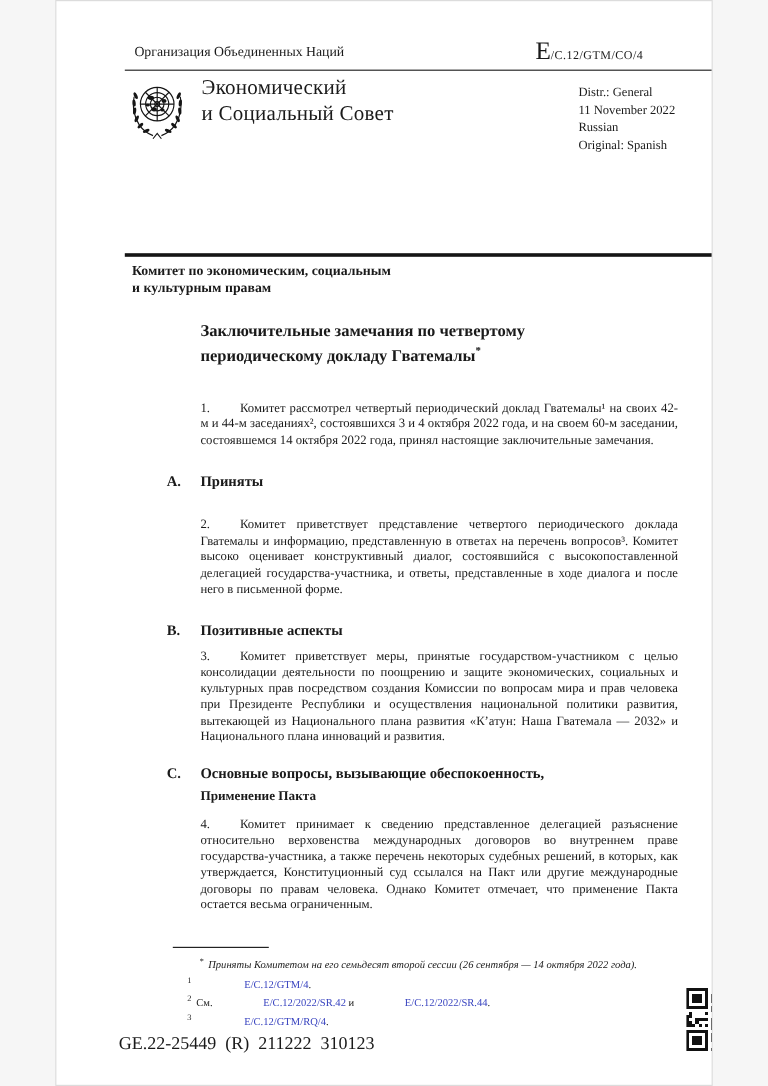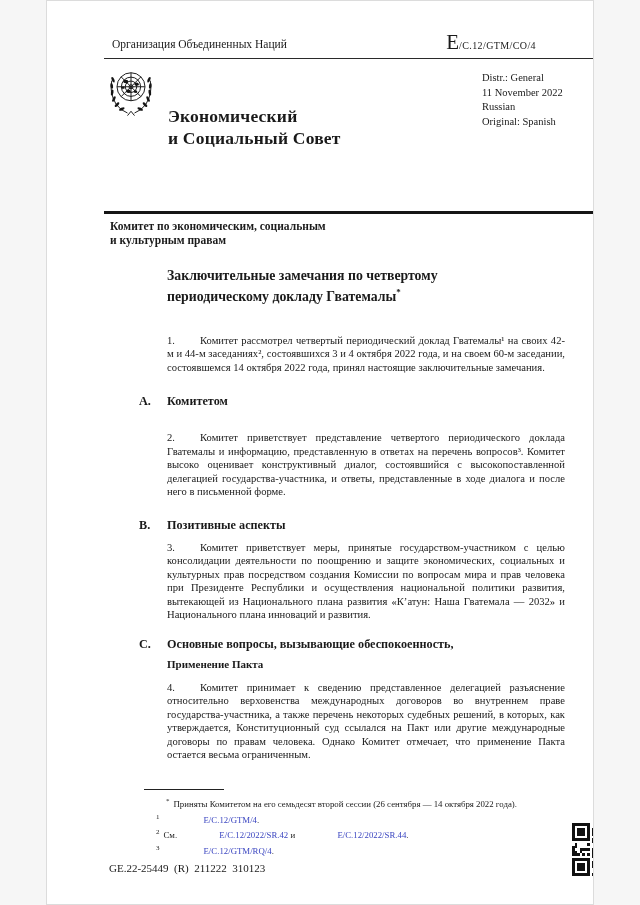--- a/index.html
+++ b/index.html
@@ -15,21 +15,21 @@
     overflow:hidden;
   }
   
   .org-name{position:absolute;left:65px;top:37px;font-size:11.5px;}
   .doc-symbol{position:absolute;right:57px;top:31px;white-space:nowrap;}
   .sym-e{font-size:21px;line-height:1;}
   .sym-rest{font-size:10px;letter-spacing:.4px;}
   .rule-thin{position:absolute;left:57px;top:57px;width:526px;height:1px;background:#2a2a2a;}
   .emblem{position:absolute;left:56px;top:63px;width:56px;height:56px;}
   .emblem svg{width:100%;height:100%;}
-  .council{position:absolute;left:121px;top:60px;font-weight:bold;font-size:17.5px;line-height:22px;letter-spacing:.2px;margin-top:44px;}
+  .council{position:absolute;left:121px;top:60px;font-weight:normal;font-size:17.5px;line-height:22px;letter-spacing:.2px;}
   .meta{position:absolute;left:435px;top:70px;font-size:10.5px;line-height:14.5px;}
   .rule-thick{position:absolute;left:57px;top:210px;width:526px;height:3px;background:#151515;}
   .committee{position:absolute;left:63px;top:219px;font-weight:bold;font-size:11.5px;line-height:13.5px;}
   
   .content{position:absolute;left:120px;top:266px;width:398px;}
   .doc-title{font-weight:bold;font-size:13.8px;line-height:17px;}
   .doc-title sup{font-size:9px;}
   .para{margin:0;text-align:justify;font-size:10.6px;line-height:13.5px;}
   .pnum{display:inline-block;width:33px;}
   .p1{margin-top:29px;}
@@ -39,25 +39,25 @@
   .sec-head{position:relative;font-weight:bold;font-size:12.2px;line-height:15px;}
   .sec-a{margin-top:20px;}
   .sec-b{margin-top:19px;}
   .sec-c{margin-top:15px;}
   .sec-letter{position:absolute;left:-28px;top:0;}
   .sub-head{margin-top:6px;font-weight:bold;font-size:11px;line-height:13px;}
   
   .footnotes{position:absolute;left:97px;top:788px;width:421px;font-size:8.8px;line-height:12.6px;}
   .fn-sep{width:80px;border-top:1.2px solid #222;margin-bottom:5px;}
   .fn{padding-left:12px;}
-  .fn-star{padding-left:22px;}
+  .fn-star{padding-left:22px;font-style:italic;}
   .fn-m{font-size:7px;vertical-align:4px;margin-right:4px;}
   .link{color:#3a45c0;text-decoration:none;cursor:pointer;padding-left:40px;}
   
-  .footer-ref{position:absolute;left:62px;top:861px;font-size:11px;white-space:pre;}
+  .footer-ref{position:absolute;left:52px;top:861px;font-size:15px;white-space:pre;}
   .footer-recycle{position:absolute;right:121px;top:855px;display:flex;align-items:center;gap:2px;}
   .recycle-text{font-size:8px;font-weight:bold;letter-spacing:.2px;}
   .recycle-icon{font-family:"DejaVu Sans",sans-serif;font-size:19px;line-height:1;color:#2b2b2b;}
   .qr{position:absolute;left:525px;top:822px;width:53px;height:53px;}
   .qr svg{width:100%;height:100%;shape-rendering:crispEdges;}
 </style>
 </head>
 <body>
 
 <div class="page">
@@ -130,21 +130,21 @@
 
     <div class="doc-title">
       <div>Заключительные замечания по четвертому</div>
       <div><span>периодическому докладу Гватемалы</span><sup>*</sup></div>
     </div>
 
     <p class="para p1"><span class="pnum">1.</span><span>Комитет рассмотрел четвертый периодический доклад Гватемалы¹ на своих 42-м и 44-м заседаниях², состоявшихся 3 и 4 октября 2022 года, и на своем 60-м заседании, состоявшемся 14 октября 2022 года, принял настоящие заключительные замечания.</span></p>
 
     <div class="sec-head sec-a">
       <span class="sec-letter">A.</span>
-      <span>Комитетом</span>
+      <span>Приняты</span>
     </div>
 
     <p class="para p2"><span class="pnum">2.</span><span>Комитет приветствует представление четвертого периодического доклада Гватемалы и информацию, представленную в ответах на перечень вопросов³. Комитет высоко оценивает конструктивный диалог, состоявшийся с высокопоставленной делегацией государства-участника, и ответы, представленные в ходе диалога и после него в письменной форме.</span></p>
 
     <div class="sec-head sec-b">
       <span class="sec-letter">B.</span>
       <span>Позитивные аспекты</span>
     </div>
 
     <p class="para p3"><span class="pnum">3.</span><span>Комитет приветствует меры, принятые государством-участником с целью консолидации деятельности по поощрению и защите экономических, социальных и культурных прав посредством создания Комиссии по вопросам мира и прав человека при Президенте Республики и осуществления национальной политики развития, вытекающей из Национального плана развития «К’атун: Наша Гватемала — 2032» и Национального плана инноваций и развития.</span></p>

